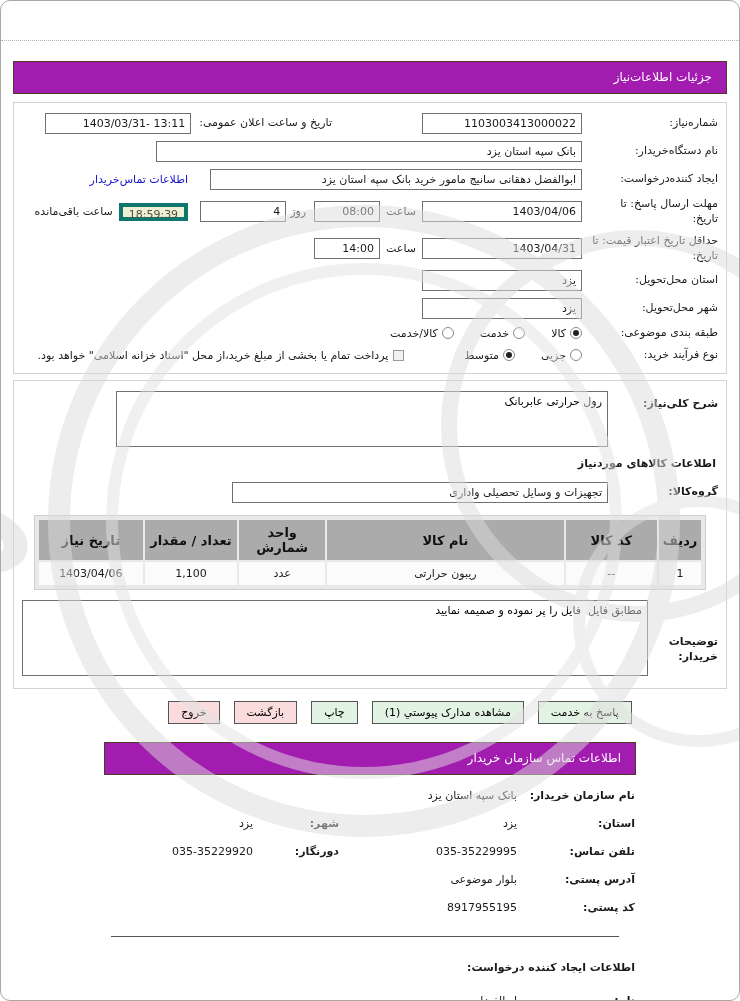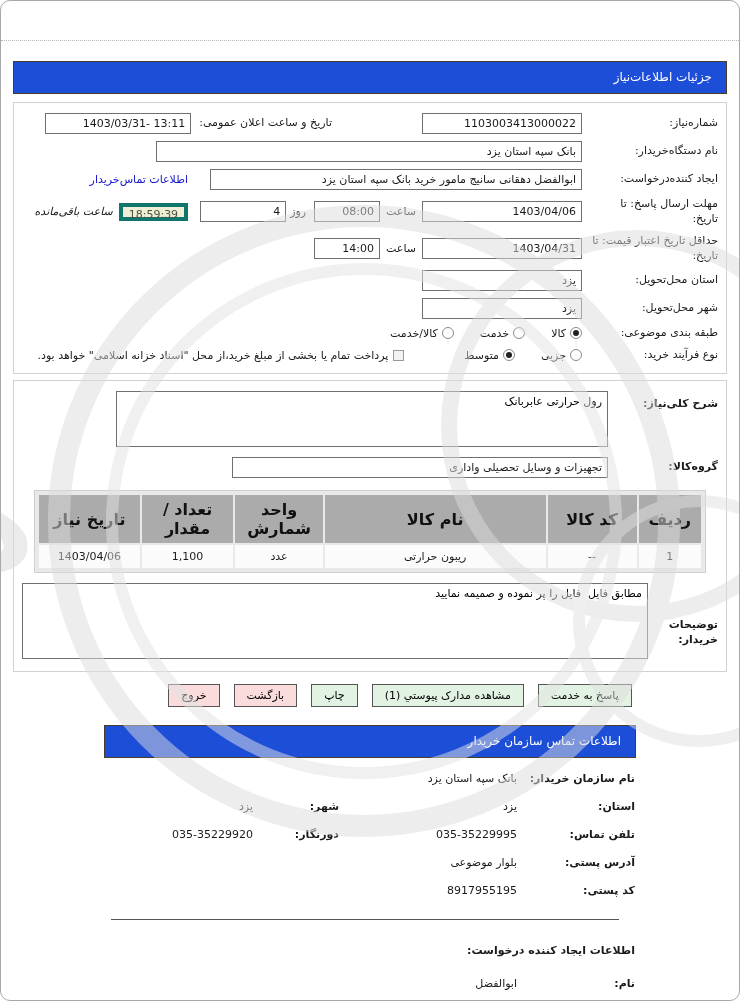--- a/index.html
+++ b/index.html
@@ -13,21 +13,21 @@
     position: relative;
     overflow: hidden;
   }
   .page-frame {
     position:absolute; inset:0;
     border:1px solid #a8a8a8; border-radius:10px;
     background:#fff; overflow:hidden;
   }
   .top-strip { height:40px; border-bottom:1px dotted #b5b5b5; }
   .brown-bar {
-    background:#1d4ed8; color:#fff;
+    background:#a21caf; color:#fff;
     border:1px solid #4a3c28;
     height:33px; line-height:31px;
     padding:0 14px; font-size:12px;
   }
   .main-bar { margin:20px 12px 8px 12px; }
   .contact-bar { width:532px; margin:18px auto 14px auto; }
   .box-section {
     border:1px solid #d2d2d2;
     margin:6px 12px; padding:10px 8px 8px 8px;
     position:relative; background:transparent;
@@ -71,22 +71,22 @@
     direction:rtl;
   }
   .ta-desc { width:492px; height:56px; }
   .ta-notes { width:630px; height:76px; }
   .goods-heading { font-weight:bold; margin:4px 2px 12px 0; }
   .group-row { display:flex; align-items:center; margin-bottom:12px; }
   .group-row .lbl { width:110px; font-weight:bold; }
   .gtable-wrap { border:1px solid #cfcfcf; background:#e9e9e9; padding:2px; margin:2px 12px 10px 12px; }
   table.goods { width:100%; border-collapse:separate; border-spacing:2px; }
   table.goods th {
-    background:#ABABAB; color:#111; font-weight:bold; font-size:16px;
-    padding:5px 10px; text-align:center;
+    background:#ABABAB; color:#111; font-weight:bold; font-size:13px;
+    padding:5px 3px; text-align:center;
   }
   table.goods td {
     background:#fbfbfb; padding:5px 3px; text-align:center; font-size:11px;
   }
   .notes-row { display:flex; margin:2px 0 4px 0; }
   .notes-row .lbl { width:70px; padding-top:34px; font-weight:bold; line-height:1.4; }
   .btn-row { display:flex; justify-content:center; gap:14px; margin:12px 0 6px 0; padding-left:60px; }
   .btn {
     border:1px solid #555; height:23px; line-height:21px;
     padding:0 12px; font-size:11px; cursor:pointer; white-space:nowrap;
@@ -142,21 +142,21 @@
       </div>
 
       <div class="frow">
         <span class="lbl"><span>مهلت ارسال پاسخ: تا</span><br><span>تاریخ:</span></span>
         <span class="inp w155 ltr">1403/04/06</span>
         <span style="margin-right:6px;">ساعت</span>
         <span class="inp w65 ltr" style="margin-right:6px;">08:00</span>
         <span style="margin-right:8px;">روز</span>
         <span class="inp w85 ltr" style="margin-right:4px;">4</span>
         <span class="countdown">18:59:39</span>
-        <span style="margin-right:6px;font-style:italic;">ساعت باقی‌مانده</span>
+        <span style="margin-right:6px;">ساعت باقی‌مانده</span>
       </div>
 
       <div class="frow">
         <span class="lbl"><span>حداقل تاریخ اعتبار قیمت: تا</span><br><span>تاریخ:</span></span>
         <span class="inp w155 ltr">1403/04/31</span>
         <span style="margin-right:6px;">ساعت</span>
         <span class="inp w65 ltr" style="margin-right:6px;">14:00</span>
       </div>
 
       <div class="frow">
@@ -184,20 +184,21 @@
       </div>
     </div>
 
     <div class="box-section">
 
       <div class="desc-row">
         <span class="lbl">شرح کلی‌نیاز:</span>
         <textarea class="ta-desc" style="">رول حرارتی عابربانک</textarea>
       </div>
 
+      <div class="goods-heading">اطلاعات  کالاهای موردنیاز</div>
 
       <div class="group-row">
         <span class="lbl">گروه‌کالا:</span>
         <span class="inp" style="width:376px;">تجهیزات و وسایل تحصیلی  واداری</span>
       </div>
 
       <div class="gtable-wrap">
         <table class="goods">
           <thead>
             <tr>

